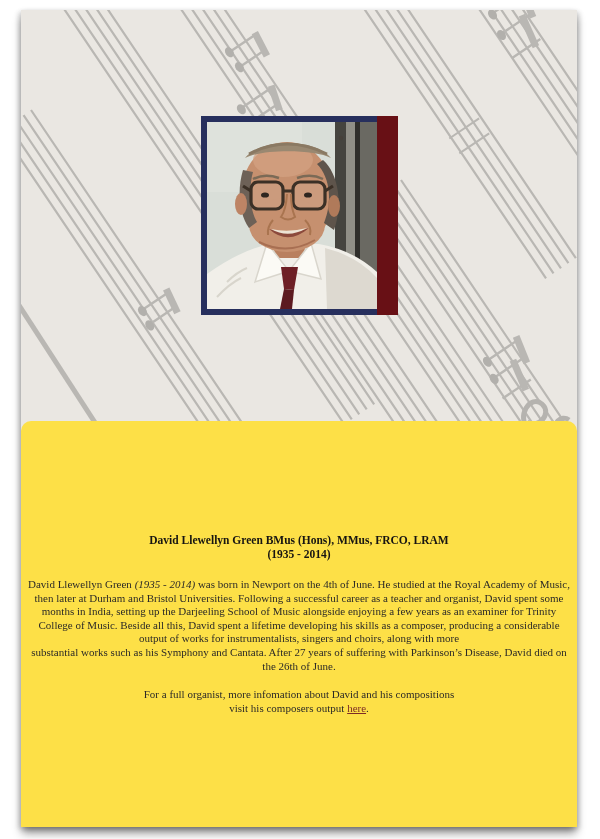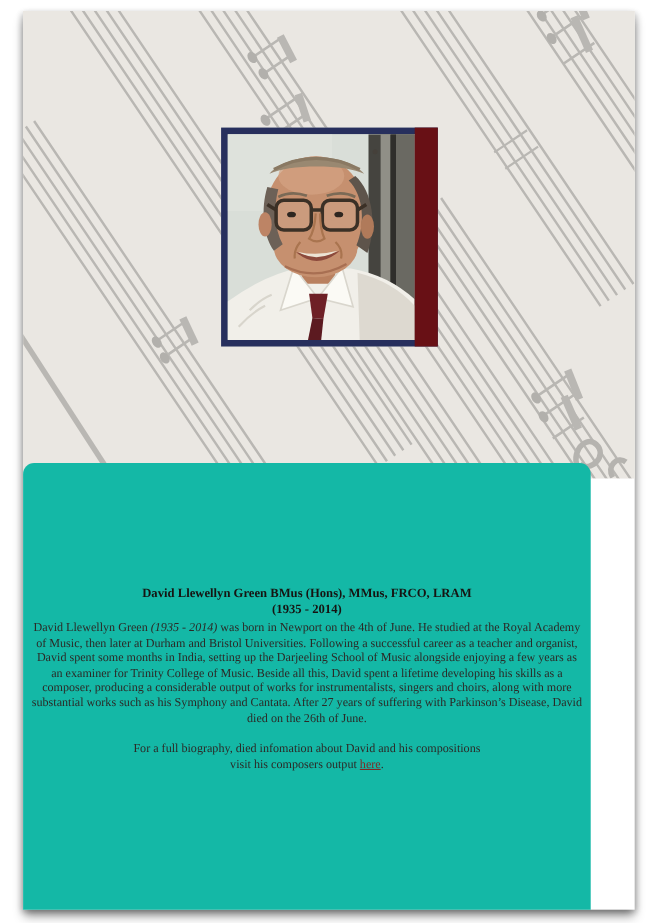--- a/index.html
+++ b/index.html
@@ -4,32 +4,32 @@
 <style>
   html,body{margin:0;padding:0;background:#ffffff;}
   body{width:600px;height:839px;position:relative;font-family:"Liberation Serif", serif;overflow:hidden;}
   .paper{
     position:absolute;left:21px;top:10px;width:556px;height:817px;background:#ffffff;
     box-shadow:0 7px 9px -1px rgba(0,0,0,.42), 0 2px 6px rgba(0,0,0,.16), -3px 2px 5px rgba(0,0,0,.08), 3px 2px 5px rgba(0,0,0,.08);
   }
   .music-section{position:absolute;left:0;top:0;width:556px;height:425px;overflow:hidden;background:#eae7e2;}
   .music-section svg{display:block;}
   .card{
-    position:absolute;left:0;top:411px;width:516px;height:406px;background:#14b8a6;
+    position:absolute;left:0;top:411px;width:556px;height:406px;background:#fde047;
     border-radius:10px 10px 0 0;box-sizing:border-box;
   }
   .photo-frame{
     position:absolute;left:180px;top:106px;width:185px;height:187px;
     border:6px solid #272f5d;background:#d9ded8;z-index:5;
   }
   .photo-frame svg{position:absolute;left:0;top:0;}
   .accent-strip{position:absolute;right:-6px;top:-6px;bottom:-6px;width:21px;background:#681015;}
   .content{padding:112px 6px 0 6px;text-align:center;color:#23211e;}
   .title{font-weight:bold;font-size:11.5px;line-height:14px;color:#161412;}
-  .bio{margin-top:4px;font-size:11px;line-height:13.6px;color:#2c2a27;}
+  .bio{margin-top:17px;font-size:11px;line-height:13.6px;color:#2c2a27;}
   .footer{margin-top:15px;font-size:11px;line-height:13.6px;color:#2c2a27;}
   .footer a{color:#7d2b26;cursor:pointer;}
   i{font-style:italic;}
 </style>
 </head>
 <body>
 
 <div class="paper">
 
   <div class="music-section">
@@ -106,21 +106,21 @@
   </div>
 
   <div class="card">
     <div class="content">
       <div class="title">
         <div>David Llewellyn Green BMus (Hons), MMus, FRCO, LRAM</div>
         <div>(1935 - 2014)</div>
       </div>
       <p class="bio"><span>David Llewellyn Green </span><i>(1935 - 2014)</i><span> was born in Newport on the 4th of June. He studied at the Royal Academy of Music, then later at Durham and Bristol Universities. Following a successful career as a teacher and organist, David spent some months in India, setting up the Darjeeling School of Music alongside enjoying a few years as an examiner for Trinity College of Music. Beside all this, David spent a lifetime developing his skills as a composer, producing a considerable output of works for instrumentalists, singers and choirs, along with more</span><br><span>substantial works such as his Symphony and Cantata. After 27 years of suffering with Parkinson’s Disease, David died on the 26th of June.</span></p>
       <p class="footer">
-        <span>For a full biography, died infomation about David and his compositions</span><br>
+        <span>For a full organist, more infomation about David and his compositions</span><br>
         <span>visit his composers output </span><a href="#">here</a><span>.</span>
       </p>
     </div>
   </div>
 
   <div class="photo-frame">
     <svg width="170" height="187" viewBox="0 0 170 187">
 
       <rect x="0" y="0" width="170" height="187" fill="#d9ded8"></rect>
       <rect x="0" y="0" width="95" height="70" fill="#e0e4de" opacity="0.7"></rect>

